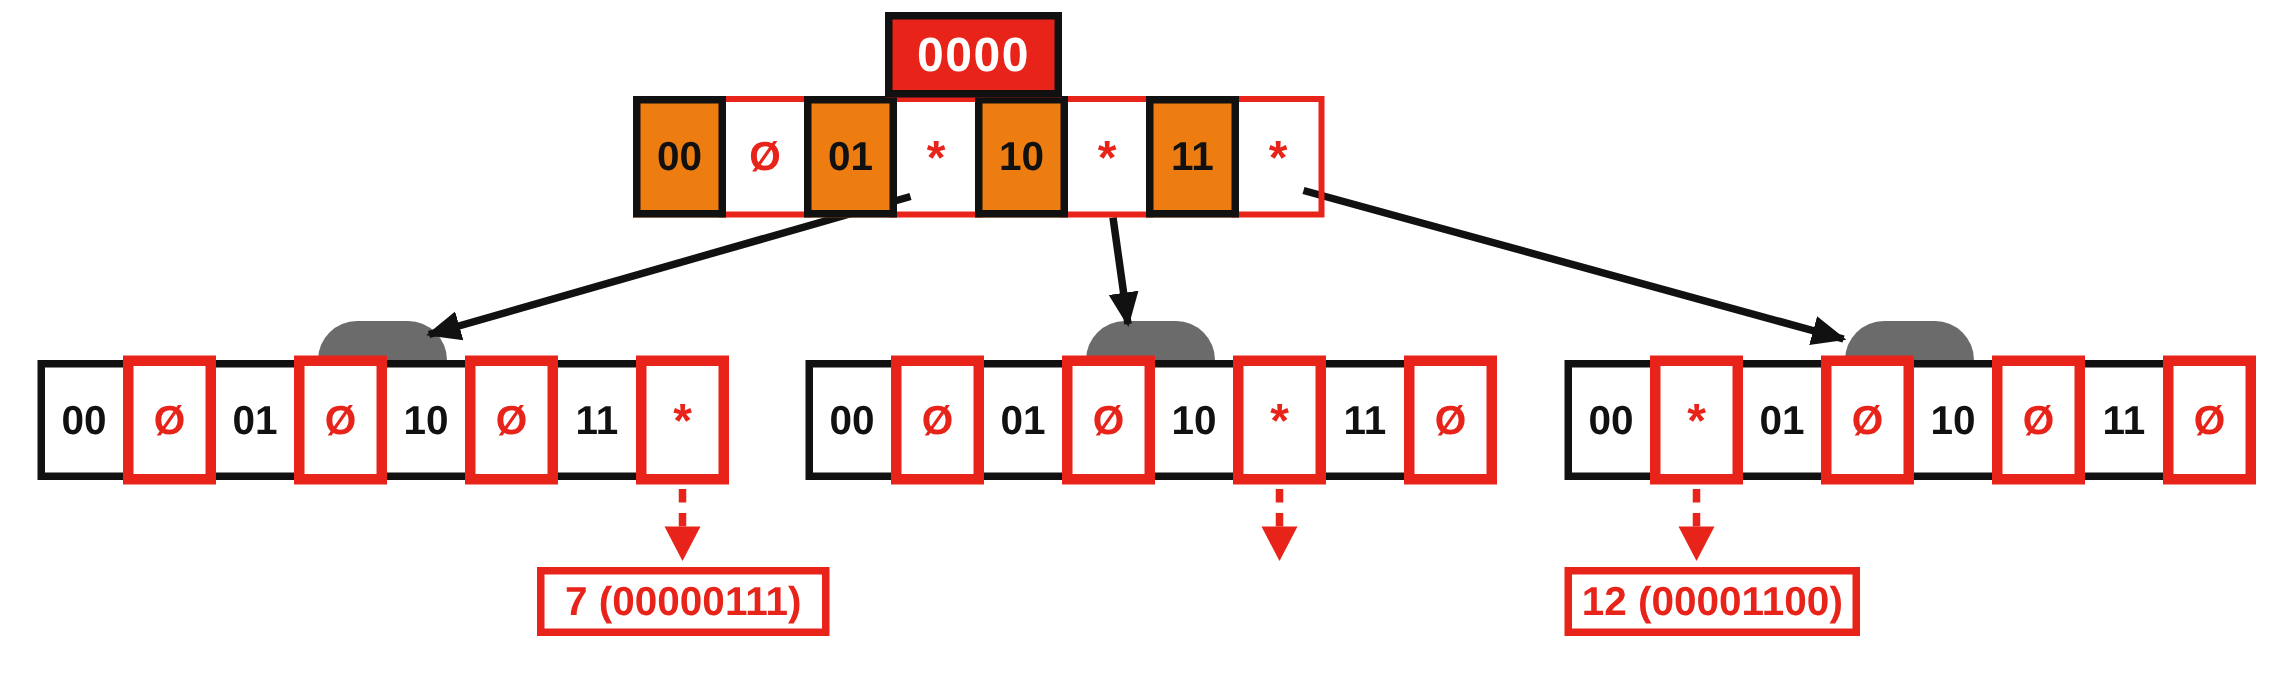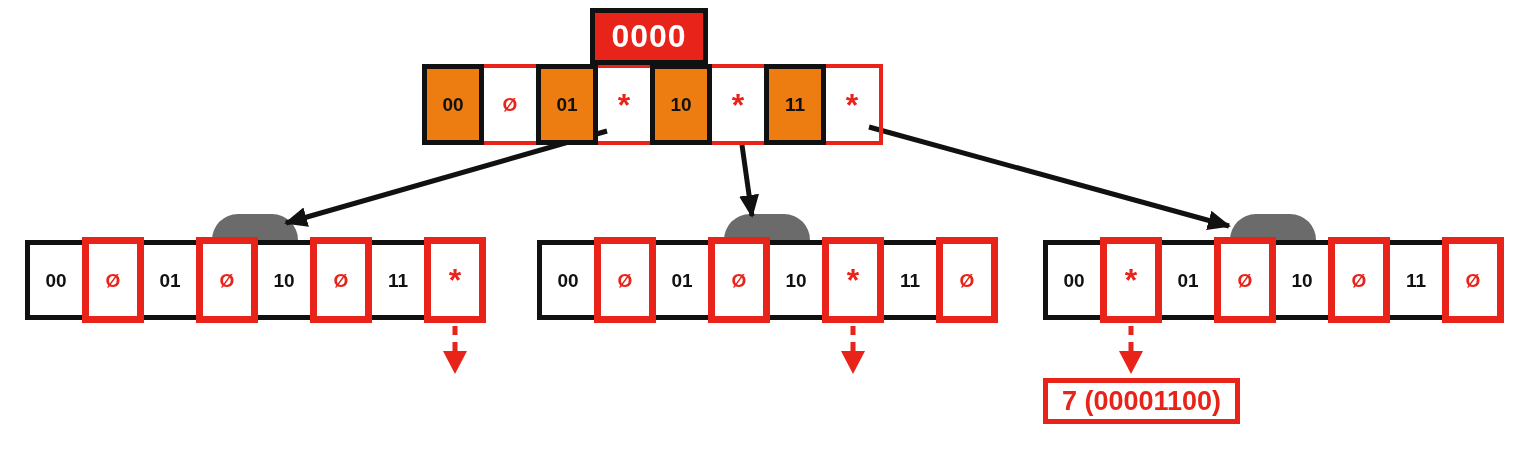--- a/index.html
+++ b/index.html
@@ -5,21 +5,21 @@
   html,body{margin:0;padding:0;background:#ffffff;}
   #stage{
     position:relative;width:1523px;height:461px;background:#ffffff;overflow:hidden;
     font-family:"Liberation Sans",sans-serif;font-weight:700;
   }
   
   .row{position:absolute;display:flex;align-items:flex-start;}
   .cell{
     position:relative;box-sizing:border-box;width:62px;height:80px;
     display:flex;align-items:center;justify-content:center;
-    font-size:19px;line-height:1;background:transparent;
+    font-size:27px;line-height:1;background:transparent;
   }
   .cell + .cell{margin-left:-5px;}
   
   .top-row .cell{height:81px;}
   .top-row .label{background:#ee7d11;border:5px solid #111111;color:#111111;z-index:4;}
   .top-row .value{border:4px solid #e8231a;color:#e8231a;z-index:3;}
   
   .child-row .label{background:transparent;border:5px solid #111111;color:#111111;z-index:3;}
   .child-row .value{border:7px solid #e8231a;color:#e8231a;height:86px;margin-top:-3px;z-index:4;}
   .cell.star{font-size:32px;}
@@ -111,15 +111,16 @@
     <div class="cell label">00</div>
     <div class="cell value star">*</div>
     <div class="cell label">01</div>
     <div class="cell value">Ø</div>
     <div class="cell label">10</div>
     <div class="cell value">Ø</div>
     <div class="cell label">11</div>
     <div class="cell value">Ø</div>
   </div>
 
-  <div class="result-box" style="left:1043px;width:197px;">7 (00001100)</div>
+  <div class="result-box" style="left:358px;width:195px;">7 (00000111)</div>
+  <div class="result-box" style="left:1043px;width:197px;">12 (00001100)</div>
 
 </div>
 
 </body></html>

